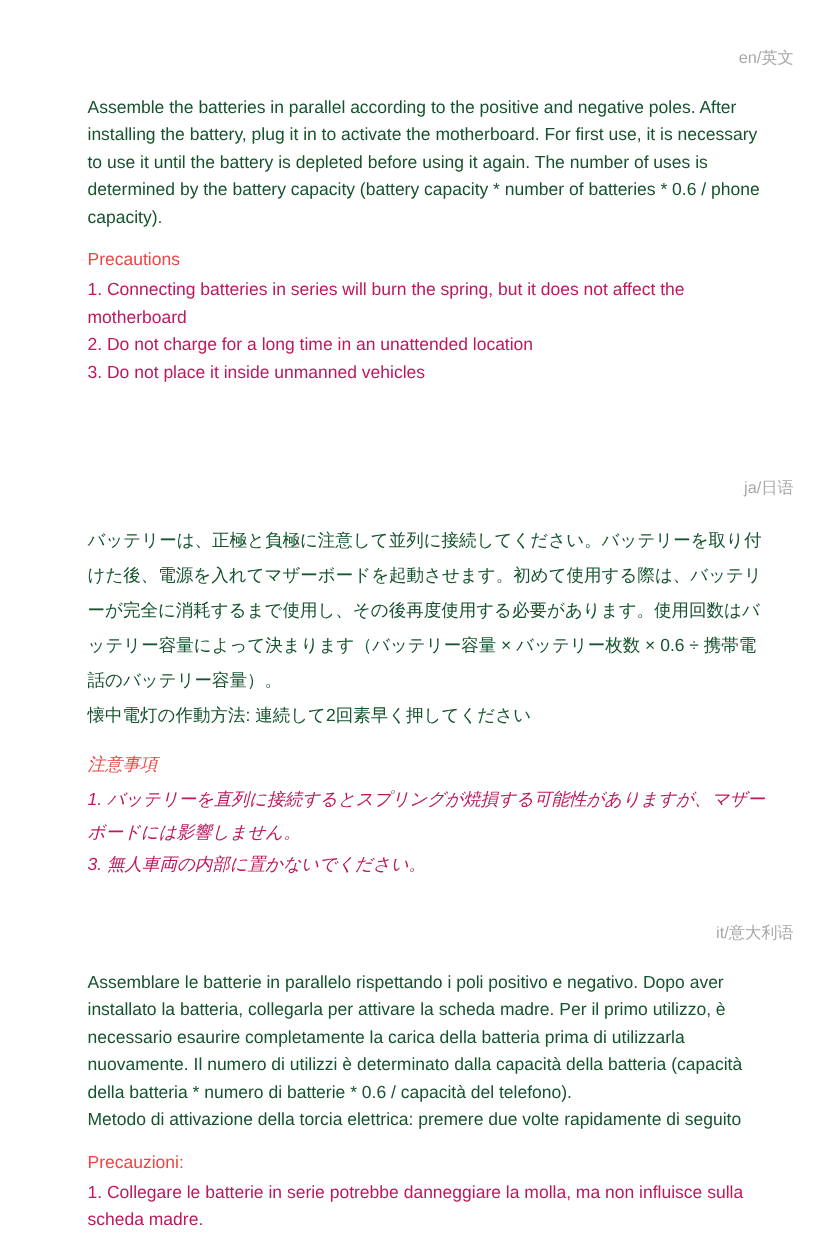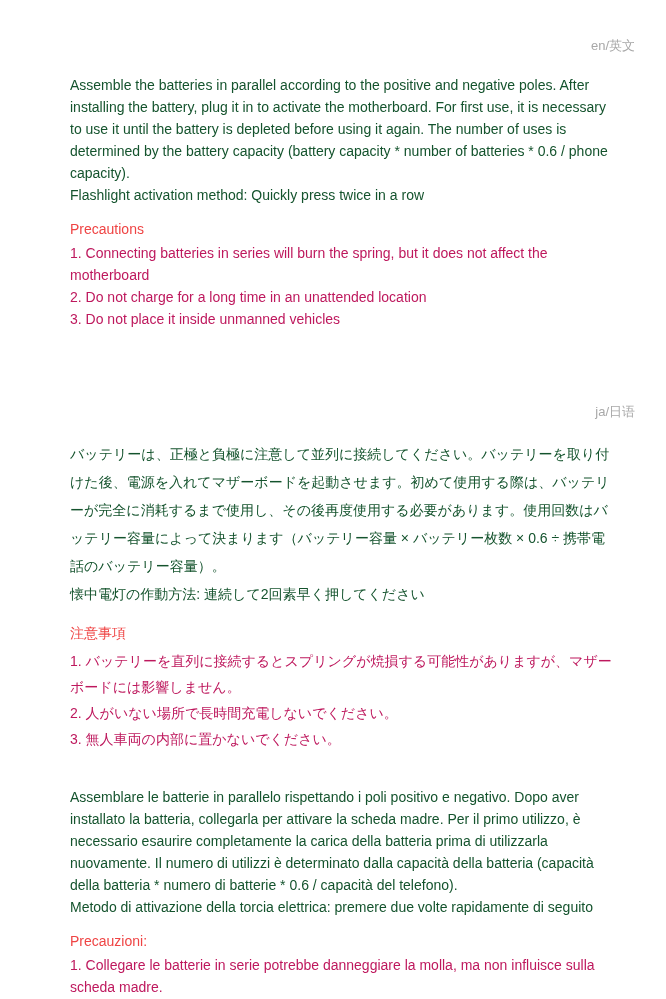--- a/index.html
+++ b/index.html
@@ -54,56 +54,56 @@
     margin-bottom: 2px;
   }
   .prec-item {
     font-size: 14px;
     line-height: 22px;
     color: #be185d;
   }
   .section-ja .prec-title,
   .section-ja .prec-item {
     line-height: 26px;
+    font-style: italic;
   }
 </style>
 </head>
 <body>
 
 <div class="page">
 
   <div class="section section-en">
     <div class="lang-label">en/英文</div>
     <div class="section-body">
       <div class="para">Assemble the batteries in parallel according to the positive and negative poles. After installing the battery, plug it in to activate the motherboard. For first use, it is necessary to use it until the battery is depleted before using it again. The number of uses is determined by the battery capacity (battery capacity * number of batteries * 0.6 / phone capacity).</div>
-      <div class="flash-line">Flashlight activation method: Quickly press twice in a row</div>
       <div class="precautions">
         <div class="prec-title">Precautions</div>
         <div class="prec-item">1. Connecting batteries in series will burn the spring, but it does not affect the motherboard</div>
         <div class="prec-item">2. Do not charge for a long time in an unattended location</div>
         <div class="prec-item">3. Do not place it inside unmanned vehicles</div>
       </div>
     </div>
   </div>
 
   <div class="section section-ja">
     <div class="lang-label">ja/日语</div>
     <div class="section-body">
       <div class="para">バッテリーは、正極と負極に注意して並列に接続してください。バッテリーを取り付けた後、電源を入れてマザーボードを起動させます。初めて使用する際は、バッテリーが完全に消耗するまで使用し、その後再度使用する必要があります。使用回数はバッテリー容量によって決まります（バッテリー容量 × バッテリー枚数 × 0.6 ÷ 携帯電話のバッテリー容量）。</div>
       <div class="flash-line">懐中電灯の作動方法: 連続して2回素早く押してください</div>
       <div class="precautions">
         <div class="prec-title">注意事項</div>
         <div class="prec-item">1. バッテリーを直列に接続するとスプリングが焼損する可能性がありますが、マザーボードには影響しません。</div>
-        <div class="prec-item">2. 人がいない場所で長時間充電しないでください。</div>
         <div class="prec-item">3. 無人車両の内部に置かないでください。</div>
       </div>
     </div>
   </div>
 
   <div class="section section-it">
+    <div class="lang-label">it/意大利语</div>
     <div class="section-body">
       <div class="para">Assemblare le batterie in parallelo rispettando i poli positivo e negativo. Dopo aver installato la batteria, collegarla per attivare la scheda madre. Per il primo utilizzo, è necessario esaurire completamente la carica della batteria prima di utilizzarla nuovamente. Il numero di utilizzi è determinato dalla capacità della batteria (capacità della batteria * numero di batterie * 0.6 / capacità del telefono).</div>
       <div class="flash-line">Metodo di attivazione della torcia elettrica: premere due volte rapidamente di seguito</div>
       <div class="precautions">
         <div class="prec-title">Precauzioni:</div>
         <div class="prec-item">1. Collegare le batterie in serie potrebbe danneggiare la molla, ma non influisce sulla scheda madre.</div>
 
       </div>
     </div>
   </div>

